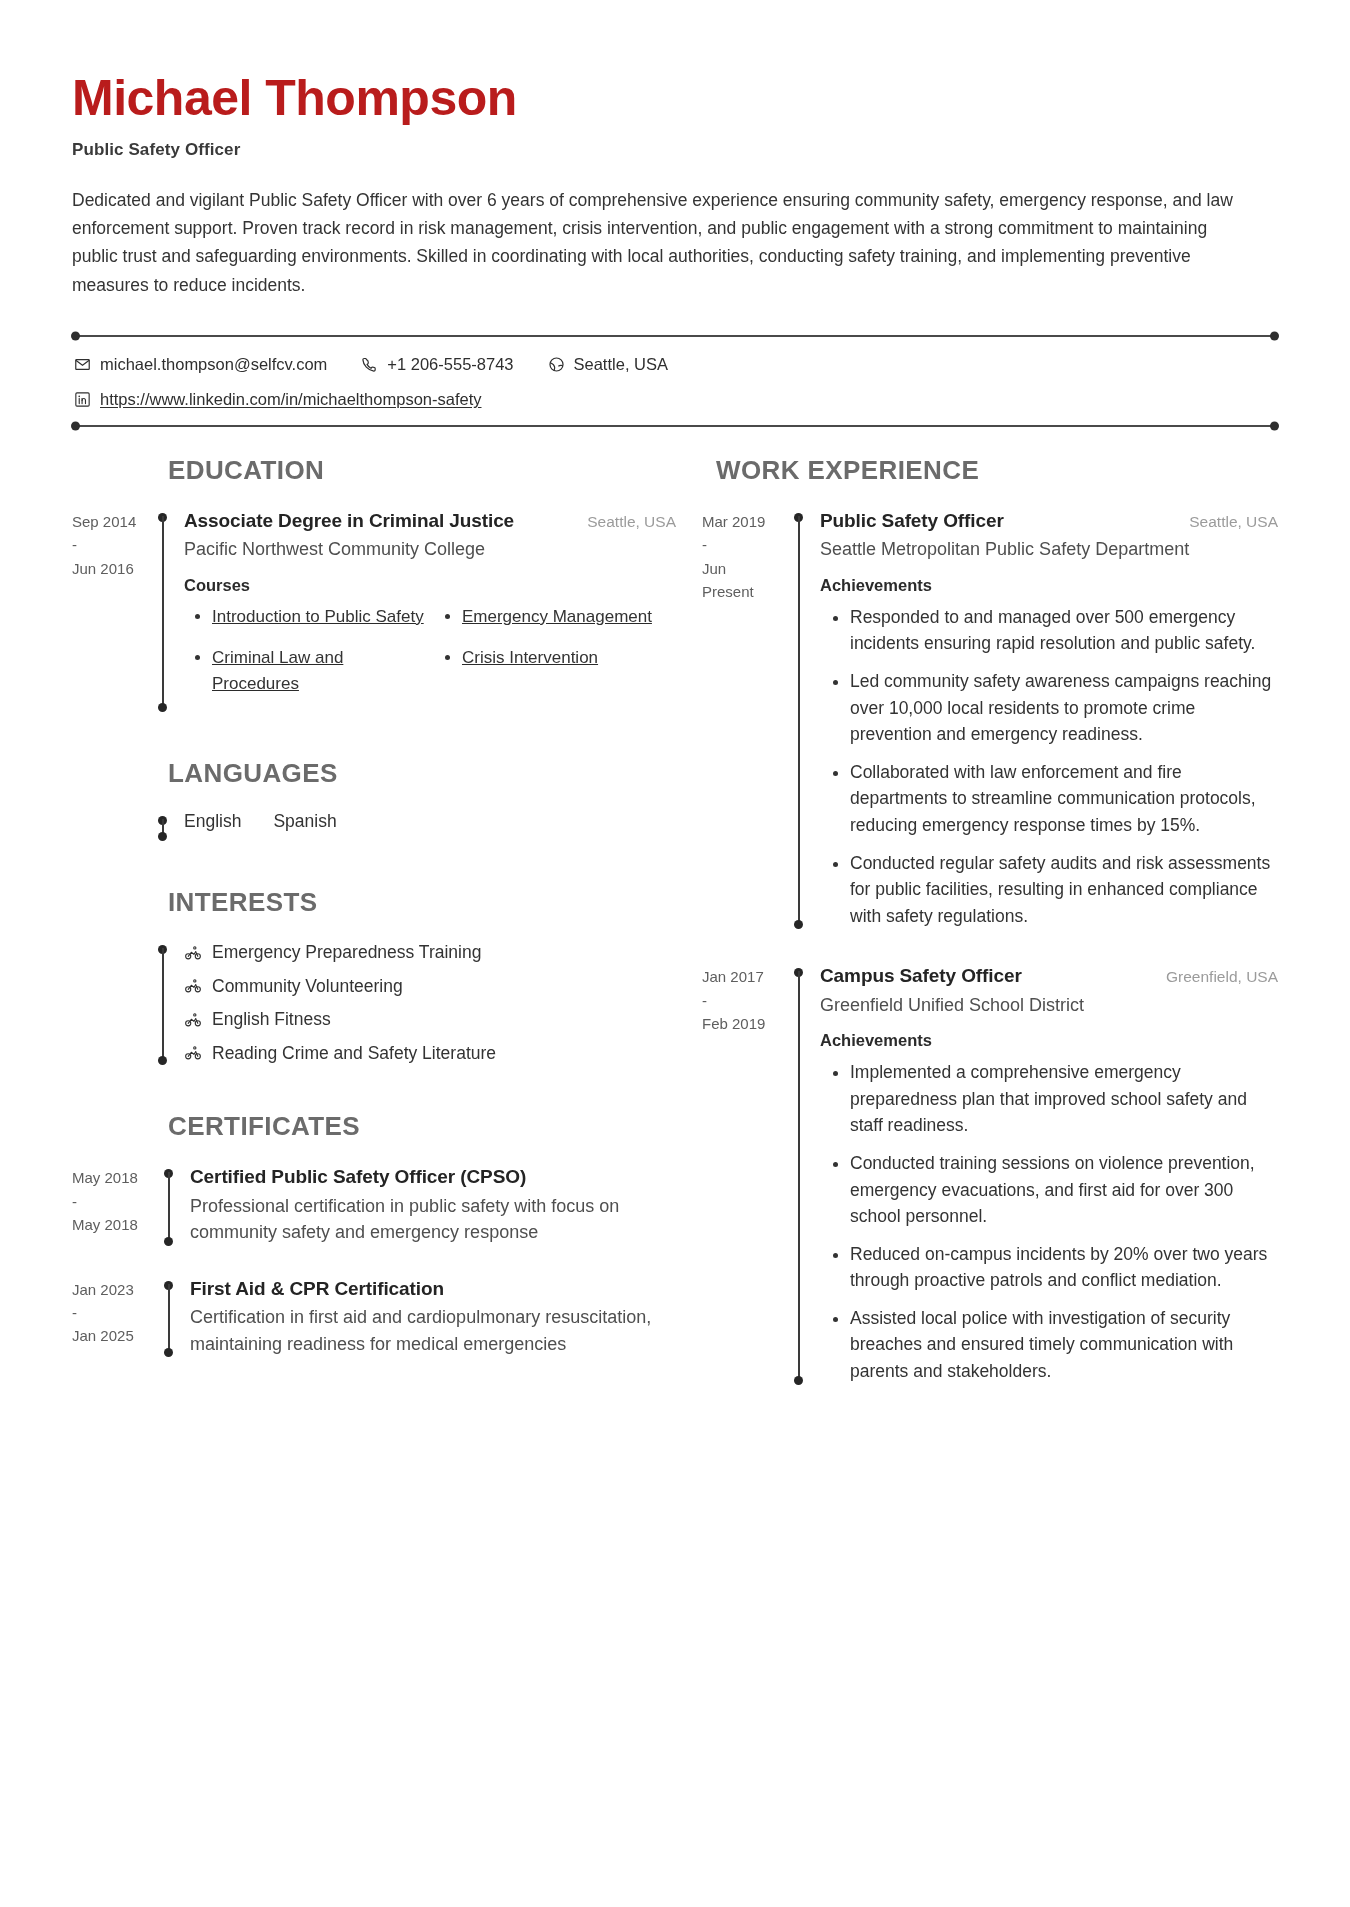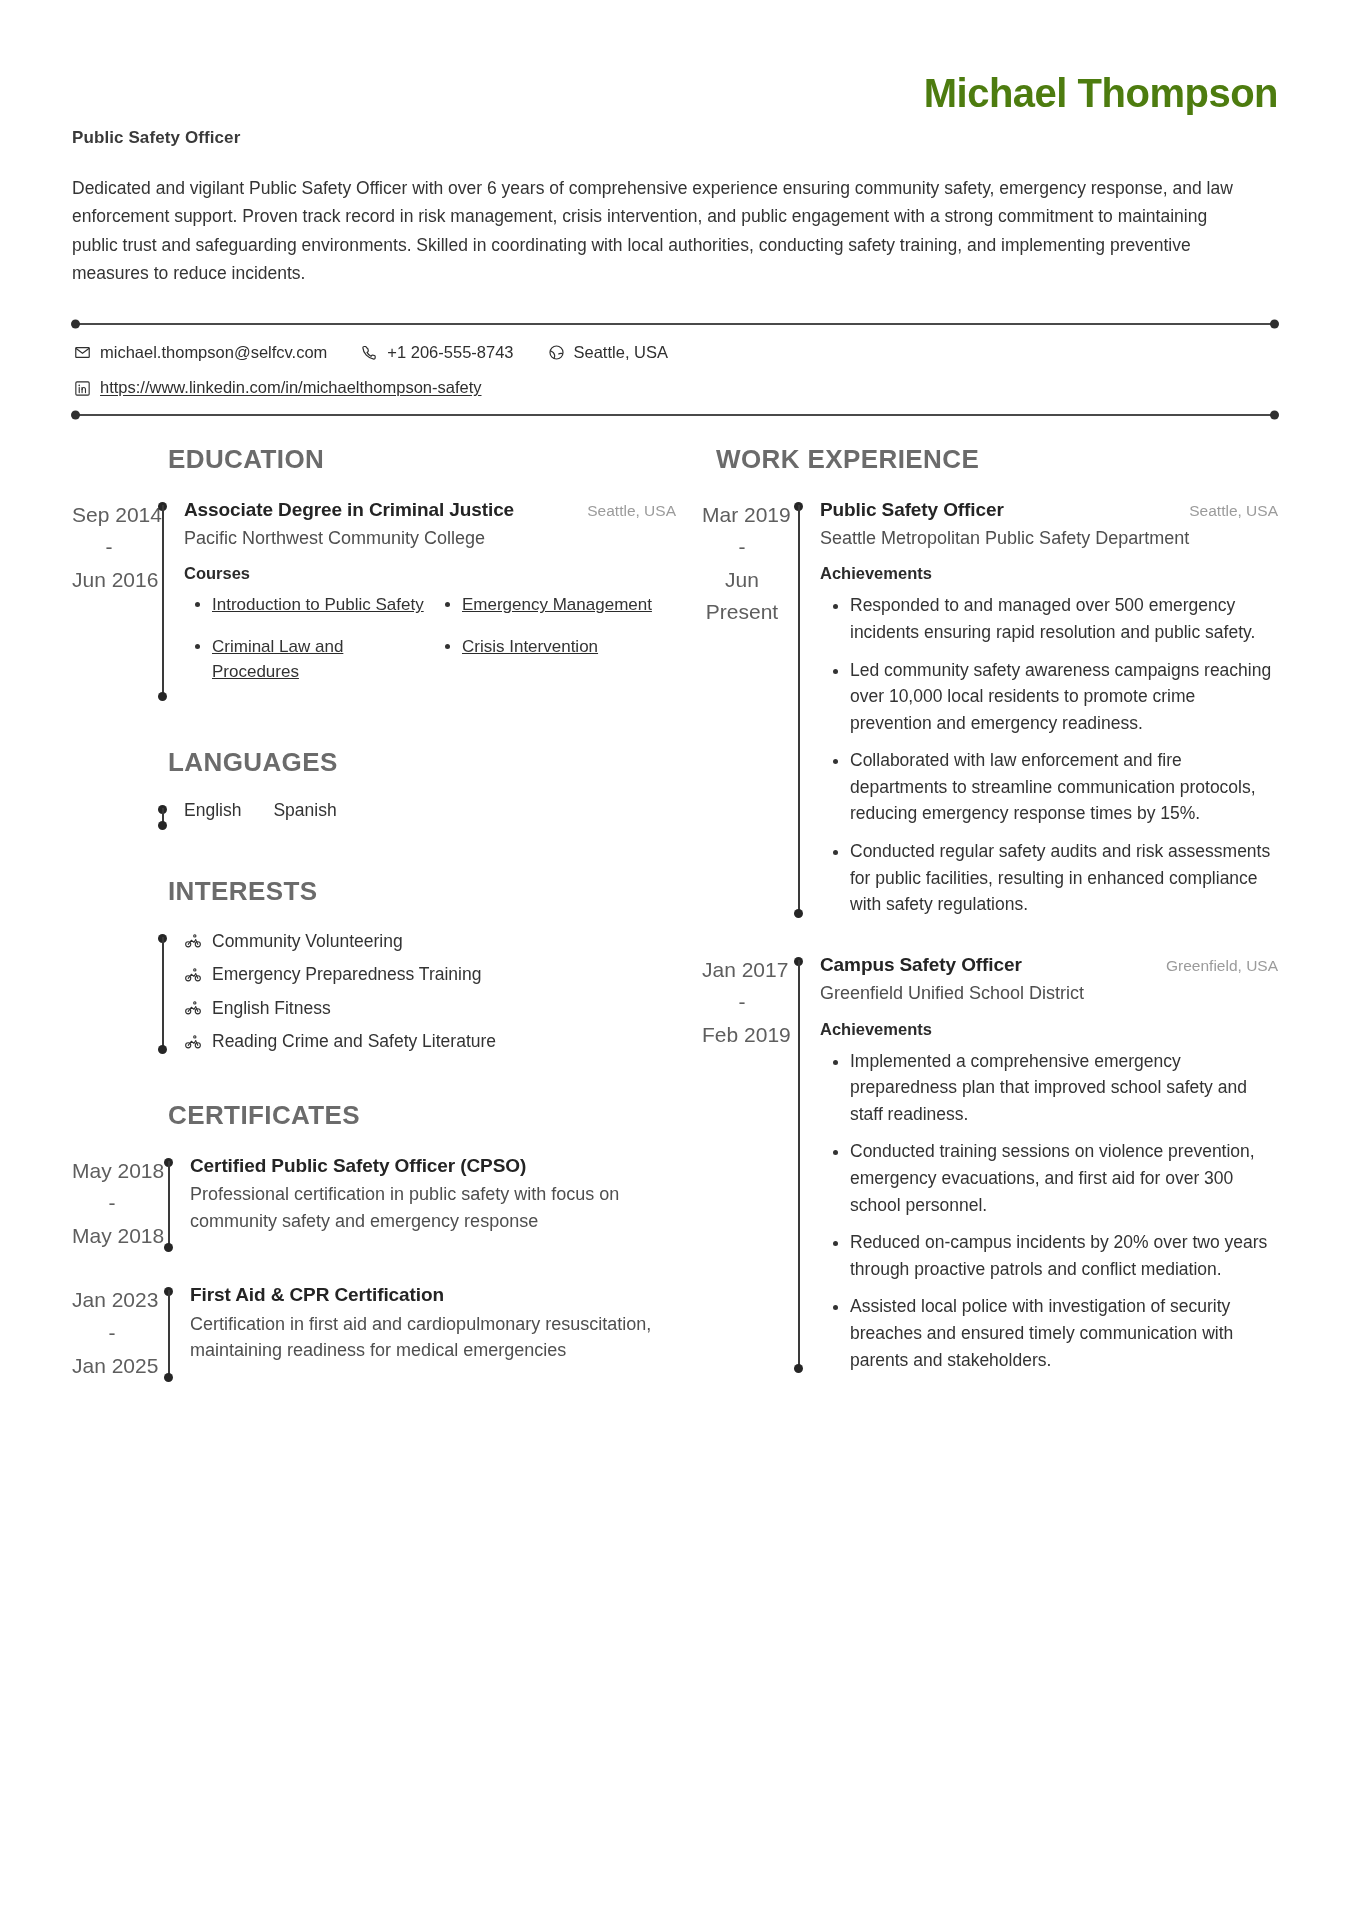--- a/index.html
+++ b/index.html
@@ -17,27 +17,26 @@
     width: 1350px;
     min-height: 1907px;
     margin: 0 auto;
     background: #ffffff;
     box-sizing: border-box;
     padding: 70px 72px 40px 72px;
   }
 
   
   .name {
-    font-size: 40px;
+    font-size: 50px;
     font-weight: bold;
     letter-spacing: -0.5px;
-    color: #4d7c0f;
+    color: #b91c1c;
     margin: 0 0 0 0;
     line-height: 1.15;
-    text-align: right;
   }
   .job-title {
     font-size: 17px;
     font-weight: bold;
     color: #3a3a3a;
     margin-top: 12px;
     letter-spacing: 0.1px;
   }
   .summary {
     margin-top: 26px;
@@ -135,23 +134,23 @@
   .entry {
     display: flex;
     align-items: stretch;
     margin-bottom: 30px;
   }
   .entry:last-child { margin-bottom: 0; }
 
   .entry-dates {
     width: 86px;
     flex: 0 0 86px;
-    text-align: center;
+    text-align: left;
     padding-right: 12px;
-    font-size: 21px;
+    font-size: 15px;
     line-height: 1.55;
     color: #5e5e5e;
     padding-top: 2px;
     box-sizing: border-box;
   }
   .entry-dates.wide {
     width: 92px;
     flex: 0 0 92px;
   }
   .entry-dates .d-line { display: block; white-space: nowrap; }
@@ -440,34 +439,34 @@
               <div class="interest-item">
                 <span class="ico">
                   <svg width="18" height="18" viewBox="0 0 24 24" fill="none" stroke="currentColor" stroke-width="1.5">
                     <circle cx="5.6" cy="16.4" r="3.4"></circle>
                     <circle cx="18.4" cy="16.4" r="3.4"></circle>
                     <circle cx="14.4" cy="5.2" r="1.5"></circle>
                     <path d="M5.6 16.4l4.2-5.4 3.4 2.8 2.4-3.4" stroke-linecap="round" stroke-linejoin="round"></path>
                     <path d="M18.4 16.4l-2.8-6.0" stroke-linecap="round"></path>
                   </svg>
                 </span>
-                <span>Community Volunteering</span>
+                <span>Emergency Preparedness Training</span>
               </div>
 
               <div class="interest-item">
                 <span class="ico">
                   <svg width="18" height="18" viewBox="0 0 24 24" fill="none" stroke="currentColor" stroke-width="1.5">
                     <circle cx="5.6" cy="16.4" r="3.4"></circle>
                     <circle cx="18.4" cy="16.4" r="3.4"></circle>
                     <circle cx="14.4" cy="5.2" r="1.5"></circle>
                     <path d="M5.6 16.4l4.2-5.4 3.4 2.8 2.4-3.4" stroke-linecap="round" stroke-linejoin="round"></path>
                     <path d="M18.4 16.4l-2.8-6.0" stroke-linecap="round"></path>
                   </svg>
                 </span>
-                <span>Emergency Preparedness Training</span>
+                <span>Community Volunteering</span>
               </div>
 
               <div class="interest-item">
                 <span class="ico">
                   <svg width="18" height="18" viewBox="0 0 24 24" fill="none" stroke="currentColor" stroke-width="1.5">
                     <circle cx="5.6" cy="16.4" r="3.4"></circle>
                     <circle cx="18.4" cy="16.4" r="3.4"></circle>
                     <circle cx="14.4" cy="5.2" r="1.5"></circle>
                     <path d="M5.6 16.4l4.2-5.4 3.4 2.8 2.4-3.4" stroke-linecap="round" stroke-linejoin="round"></path>
                     <path d="M18.4 16.4l-2.8-6.0" stroke-linecap="round"></path>

